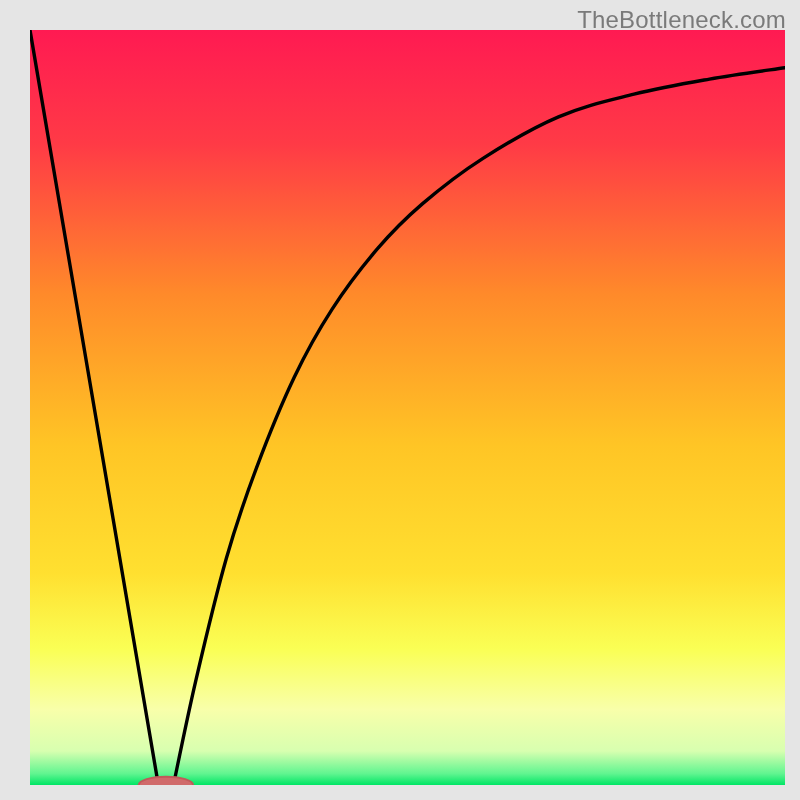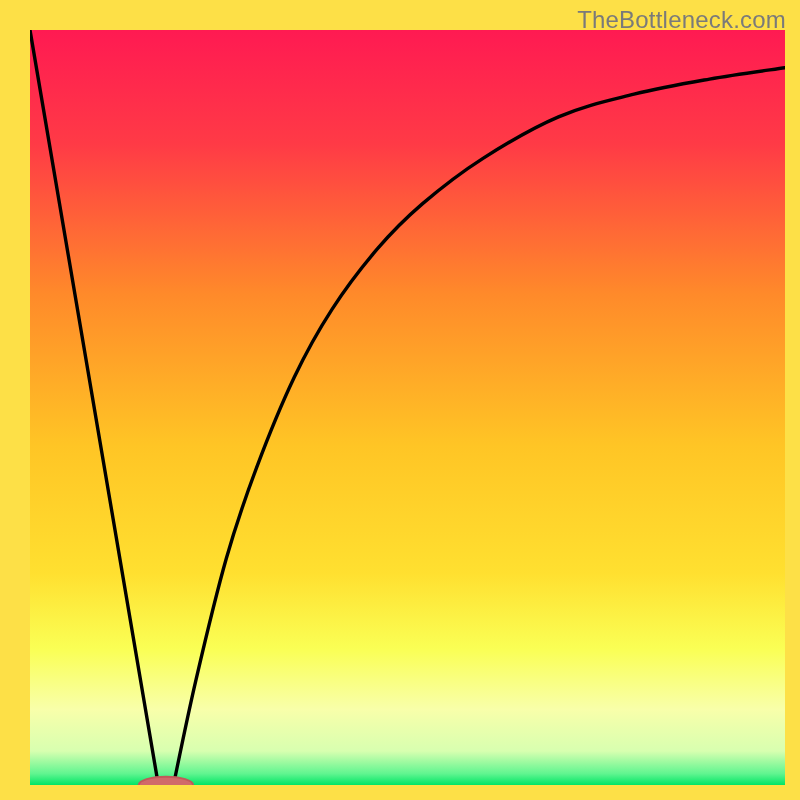--- a/index.html
+++ b/index.html
@@ -10,21 +10,21 @@
     overflow: hidden;
     background: #000;
     font-family: Arial, Helvetica, sans-serif;
   }
   .frame {
     position: absolute;
     left: 0;
     top: 0;
     width: 800px;
     height: 800px;
-    background: #fde047;
+    background: #e5e5e5;
   }
   .plot-area {
     position: absolute;
     left: 30px;
     top: 30px;
     width: 755px;
     height: 755px;
   }
   .watermark {
     position: absolute;

